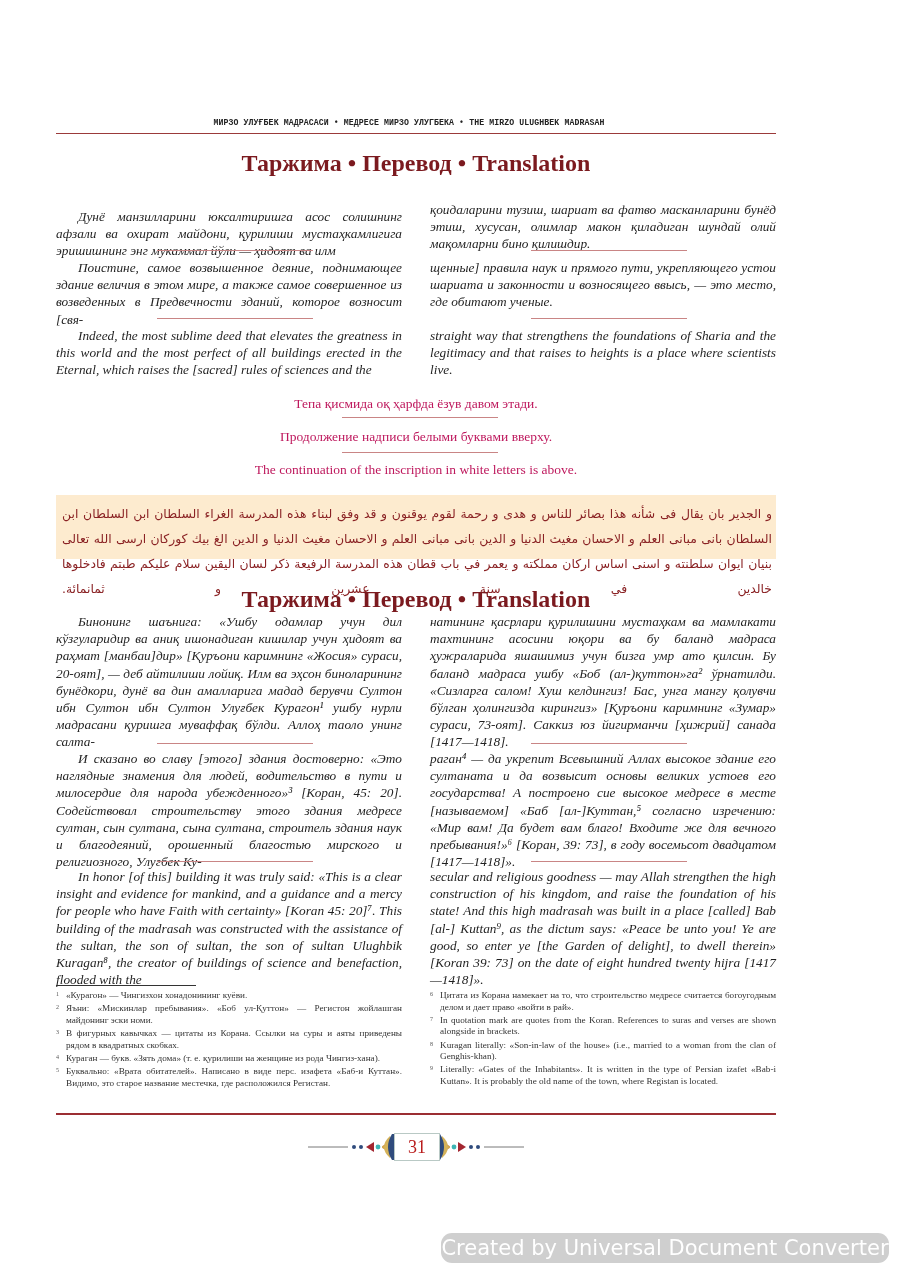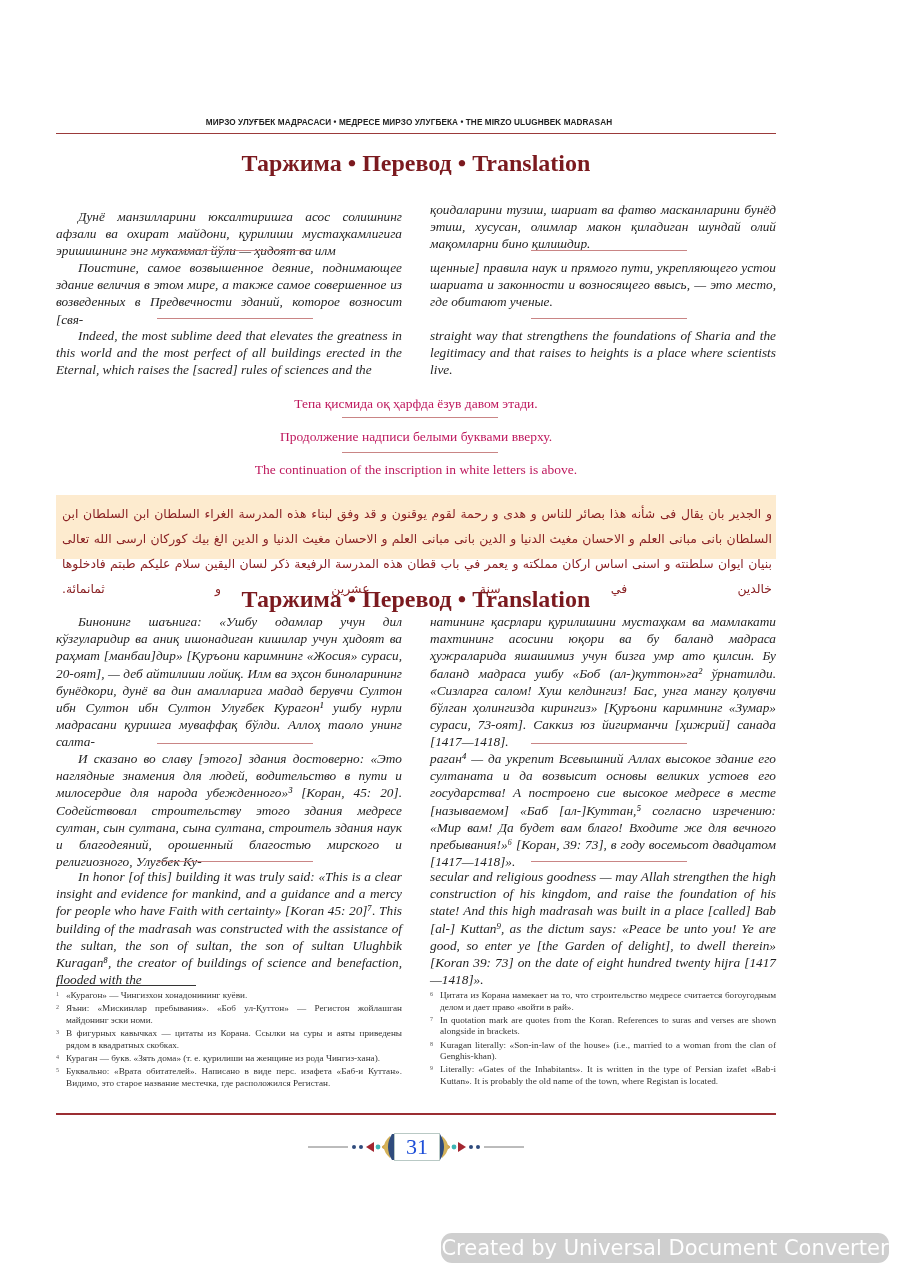--- a/index.html
+++ b/index.html
@@ -1,35 +1,35 @@
 <!DOCTYPE html>
 <html><head>
 <meta charset="utf-8">
 <style>
   html, body { margin:0; padding:0; background:#ffffff; }
   body { width:900px; height:1273px; position:relative; overflow:hidden; font-family:"DejaVu Serif", serif; color:#1a1a1a; }
-  .running-head { position:absolute; left:56px; right:138px; top:118px; text-align:center; font-size:8.2px; font-weight:bold; letter-spacing:0.1px; color:#222; font-family:Liberation Sans, sans-serif; }
+  .running-head { position:absolute; left:56px; right:138px; top:118px; text-align:center; font-size:8.2px; font-weight:bold; letter-spacing:0.1px; color:#222; font-family:Liberation Mono, monospace; }
   .head-rule { position:absolute; left:56px; width:720px; top:133px; height:1px; background:#9b3a3a; }
   .sec-title { position:absolute; left:56px; width:720px; text-align:center; font-family:"Liberation Serif", serif; font-weight:bold; font-size:24px; color:#7b1a1f; }
   .col { position:absolute; width:346px; font-family:"Liberation Serif", serif; font-style:italic; font-size:13.3px; line-height:17.2px; text-align:justify; color:#1f1f1f; }
   .col.left { left:56px; }
   .col.right { left:430px; }
   .indent { text-indent:22px; }
   .sep { position:absolute; width:156px; height:1px; background:#c98585; }
   .center-line { position:absolute; left:56px; width:720px; text-align:center; font-family:"Liberation Serif", serif; font-size:13.5px; color:#be185d; }
   .arabic-box { position:absolute; left:56px; top:495px; width:720px; height:64px; background:#fdebcf; }
   .arabic-text { direction:rtl; text-align:justify; text-align-last:justify; font-family:"DejaVu Sans", sans-serif; font-size:12.4px; line-height:25px; color:#8a2224; padding:6px 4px 0 6px; }
   .fn-rule { position:absolute; left:56px; top:985px; width:140px; height:1px; background:#333; }
   .fn { position:absolute; width:346px; font-family:"Liberation Serif", serif; font-size:9.2px; line-height:11.6px; color:#333; text-align:justify; }
   .fn .row { display:flex; margin-bottom:1.6px; }
   .fn .num { width:10px; flex:0 0 10px; font-size:6px; line-height:9px; color:#555; }
   .fn .txt { flex:1; }
   .foot-rule { position:absolute; left:56px; top:1113px; width:720px; height:2px; background:#9b2e33; }
   .ornament { position:absolute; left:308px; top:1130px; width:216px; height:34px; }
-  .page-num { position:absolute; left:394px; top:1133px; width:44px; height:26px; border:1px solid #b9c9c5; background:#fff; text-align:center; font-family:"Liberation Serif", serif; font-size:22px; line-height:26px; color:#1d4ed8; }
+  .page-num { position:absolute; left:394px; top:1133px; width:44px; height:26px; border:1px solid #b9c9c5; background:#fff; text-align:center; font-family:"Liberation Serif", serif; font-size:18px; line-height:26px; color:#b91c1c; }
   .watermark { position:absolute; left:441px; top:1233px; width:448px; height:30px; background:#cfcfcf; color:#ffffff; font-family:"DejaVu Sans", sans-serif; font-size:21px; line-height:30px; text-align:center;border-radius:11px; }
 </style>
 </head>
 <body>
 
 <div class="running-head">МИРЗО УЛУҒБЕК МАДРАСАСИ • МЕДРЕСЕ МИРЗО УЛУГБЕКА • THE MIRZO ULUGHBEK MADRASAH</div>
 <div class="head-rule"></div>
 
 <div class="sec-title" style="top:150px;">Таржима • Перевод • Translation</div>
 

